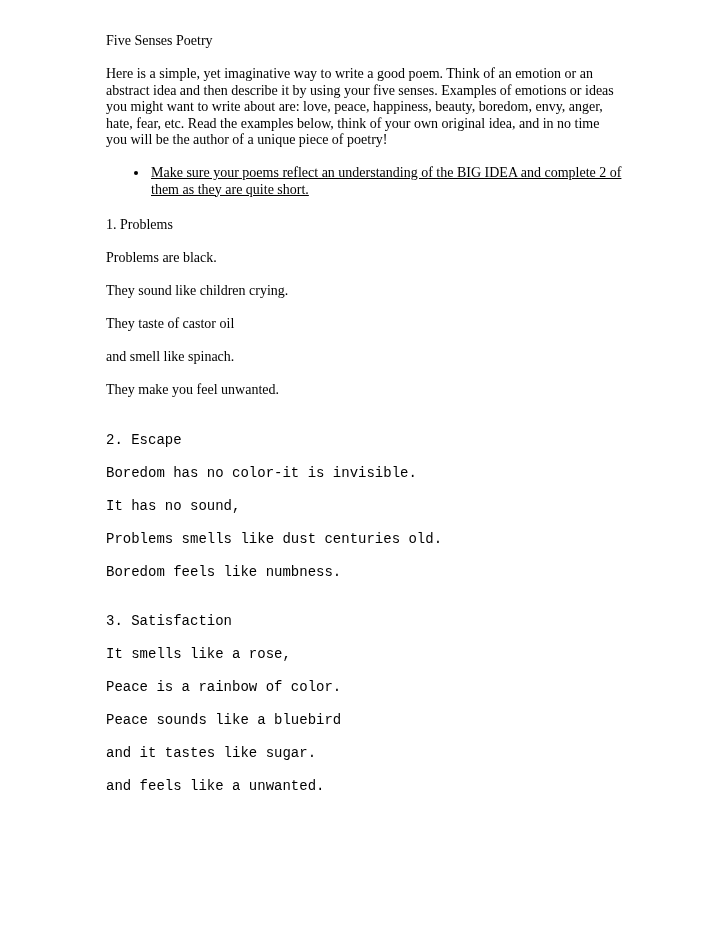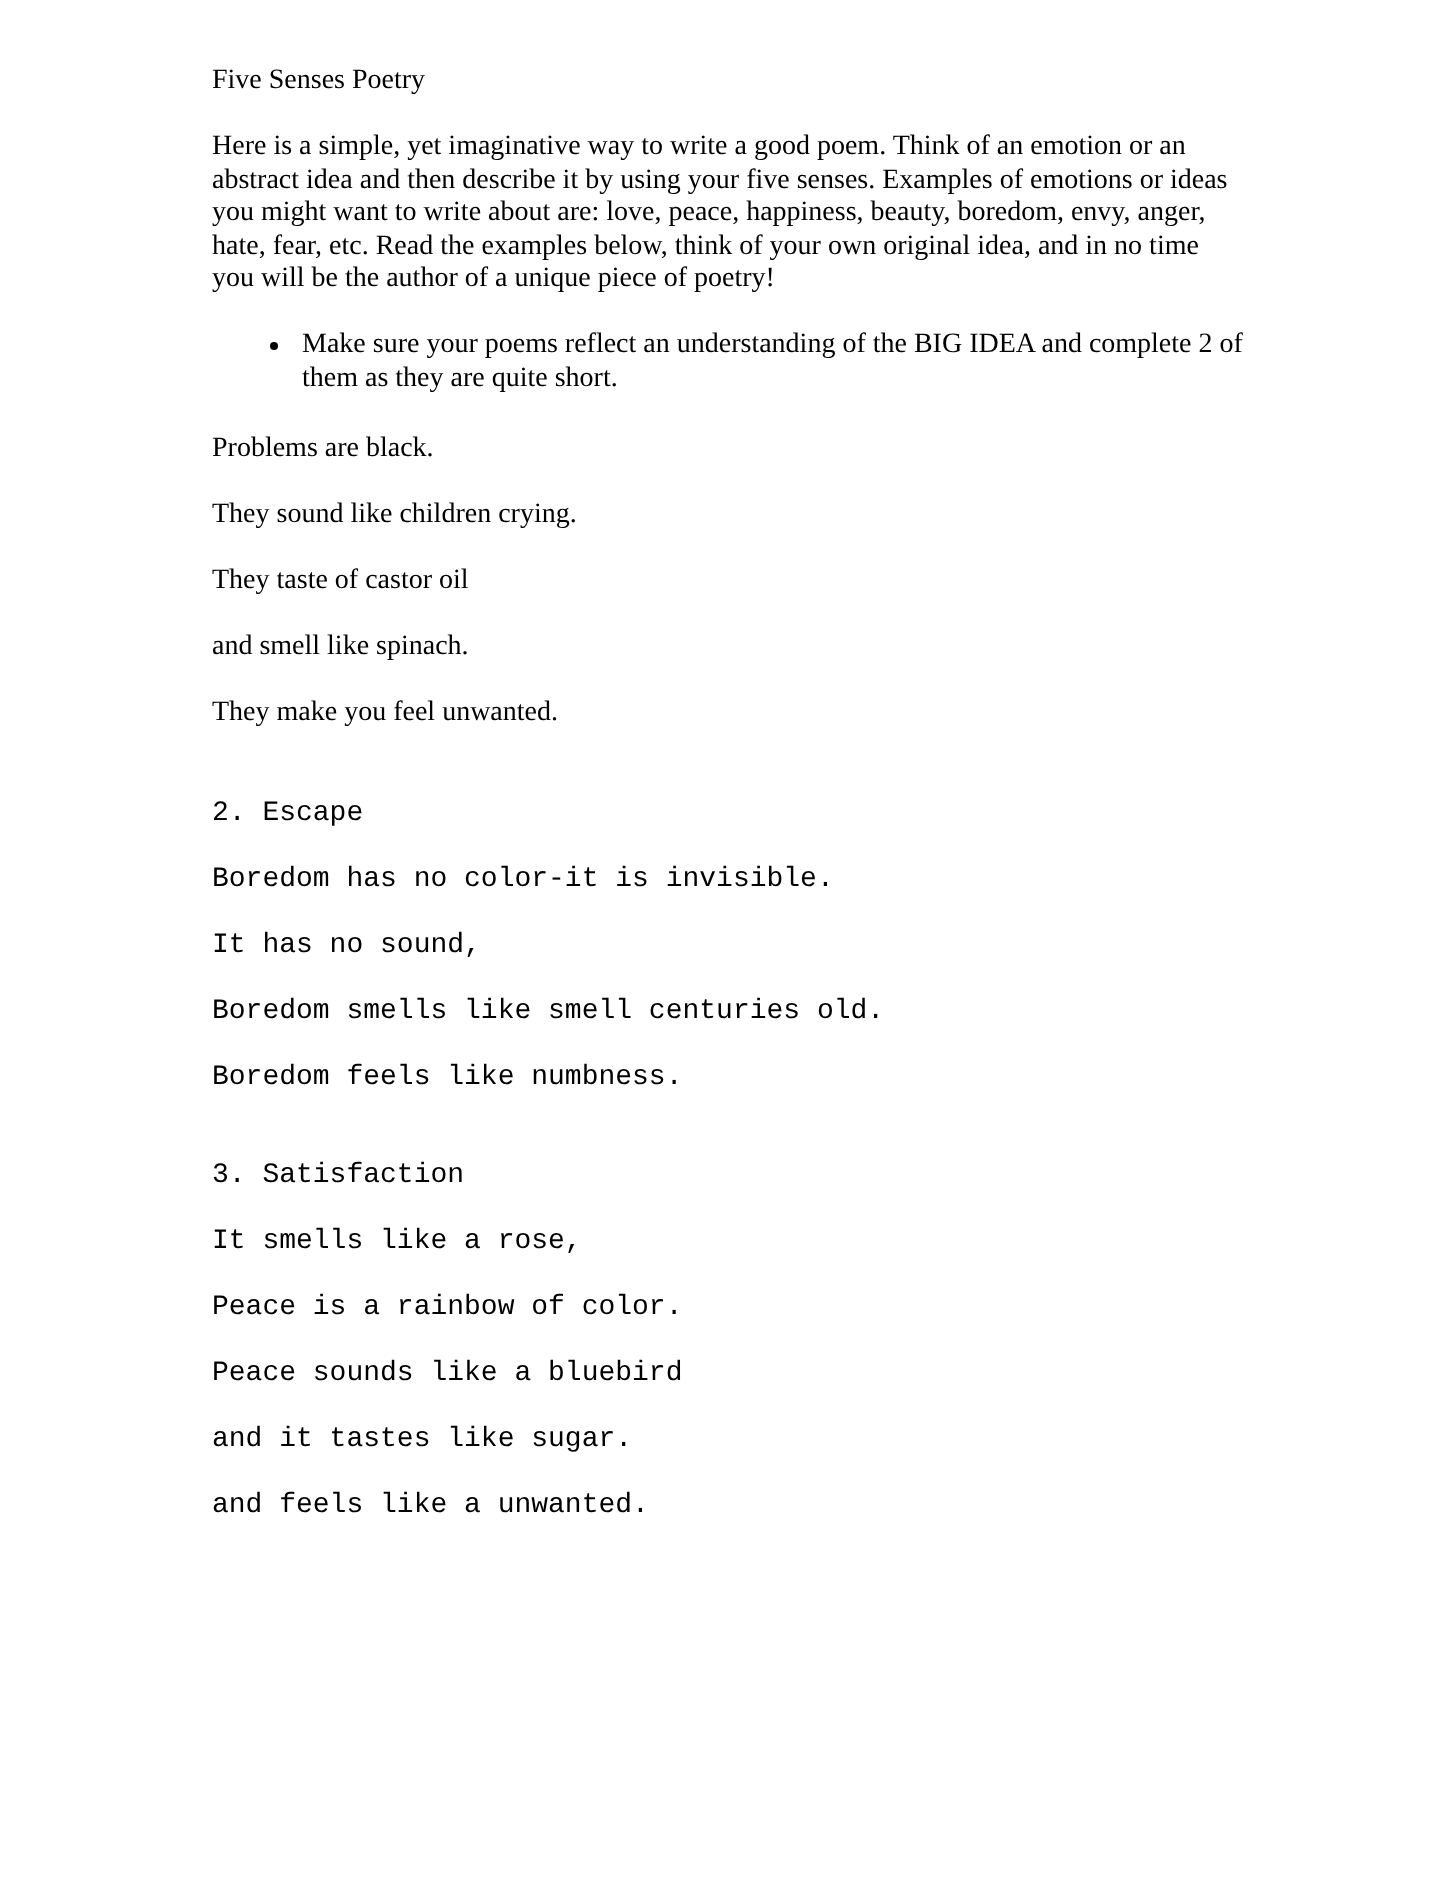--- a/index.html
+++ b/index.html
@@ -26,20 +26,21 @@
   p {
     margin: 0 0 16.5px 0;
   }
   .title {
     margin-bottom: 16.5px;
   }
   ul.bullets {
     margin: 0 0 19px 0;
     padding: 0 0 0 43px;
     list-style: disc outside;
+    text-decoration: underline;
   }
   ul.bullets li {
     padding-left: 2px;
   }
   .poem p {
     margin: 0 0 16.5px 0;
   }
   .poem .heading {
     margin-bottom: 16.5px;
   }
@@ -55,32 +56,33 @@
 
   <p class="title">Five Senses Poetry</p>
 
   <p class="intro">Here is a simple, yet imaginative way to write a good poem. Think of an emotion or an abstract idea and then describe it by using your five senses. Examples of emotions or ideas you might want to write about are: love, peace, happiness, beauty, boredom, envy, anger, hate, fear, etc. Read the examples below, think of your own original idea, and in no time you will be the author of a unique piece of poetry!</p>
 
   <ul class="bullets">
     <li>Make sure your poems reflect an understanding of the BIG IDEA and complete 2 of them as they are quite short.</li>
   </ul>
 
   <div class="poem">
+    <p class="heading">1. Problems</p>
     <p>Problems are black.</p>
     <p>They sound like children crying.</p>
     <p>They taste of castor oil</p>
     <p>and smell like spinach.</p>
     <p>They make you feel unwanted.</p>
   </div>
 
   <div class="poem">
     <p class="heading">2. Escape</p>
     <p>Boredom has no color-it is invisible.</p>
     <p>It has no sound,</p>
-    <p>Boredom smells like smell centuries old.</p>
+    <p>Problems smells like dust centuries old.</p>
     <p>Boredom feels like numbness.</p>
   </div>
 
   <div class="poem">
     <p class="heading">3. Satisfaction</p>
     <p>It smells like a rose,</p>
     <p>Peace is a rainbow of color.</p>
     <p>Peace sounds like a bluebird</p>
     <p>and it tastes like sugar.</p>
     <p>and feels like a unwanted.</p>

